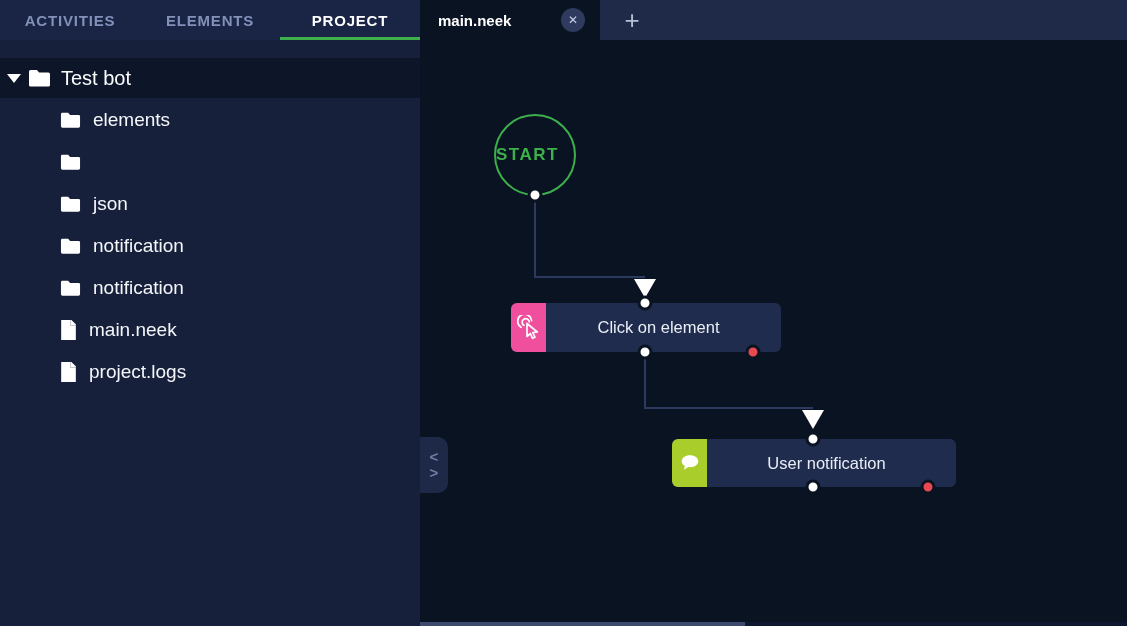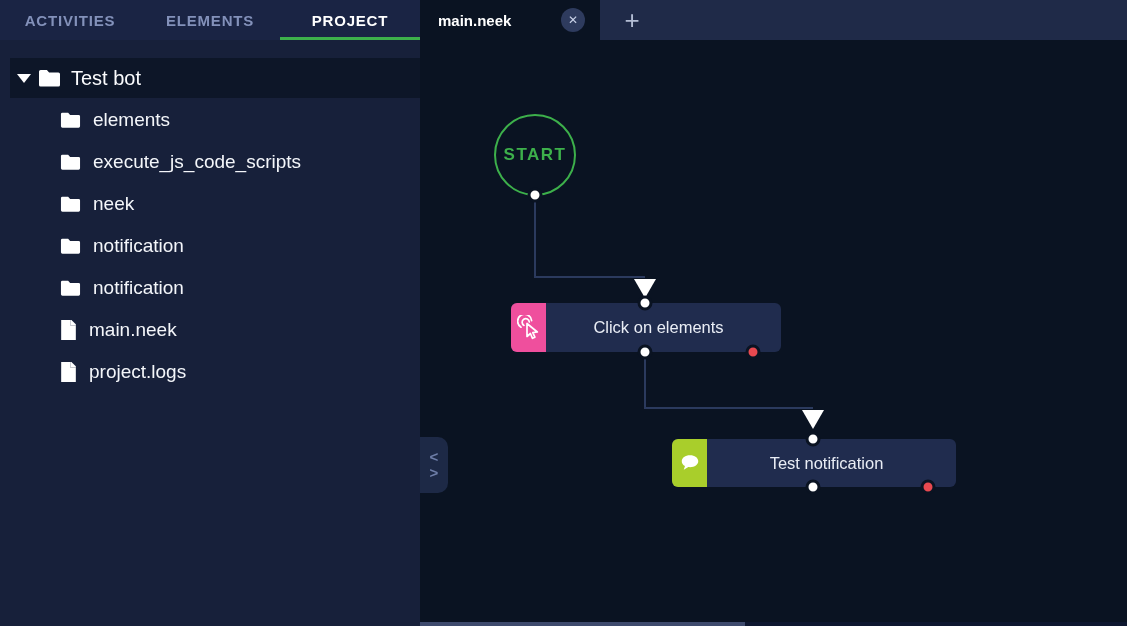--- a/index.html
+++ b/index.html
@@ -12,21 +12,21 @@
   body{font-family:"Liberation Sans", sans-serif; background:var(--canvas-bg); position:relative; color:#fff;}
 
   
   .left-panel{position:absolute; left:0; top:0; width:420px; height:626px; background:var(--panel-bg);}
   .left-tabbar{position:relative; height:40px; background:#1a2444; display:flex;}
   .left-tab{width:140px; height:40px; display:flex; align-items:center; justify-content:center;
     font-size:15px; font-weight:700; letter-spacing:.8px; color:#8391ba; cursor:pointer;}
   .left-tab.active{color:#ffffff;}
   .left-tab-underline{position:absolute; left:280px; bottom:0; width:140px; height:3px; background:var(--accent-green);}
 
-  .tree-root-row{position:absolute; left:10px; top:58px; width:420px; height:40px; background:#0d1628;
+  .tree-root-row{position:absolute; left:0; top:58px; width:420px; height:40px; background:#0d1628;
     display:flex; align-items:center; padding-left:7px; cursor:pointer;}
   .caret-down{width:0; height:0; border-left:7px solid transparent; border-right:7px solid transparent;
     border-top:9px solid #ffffff; margin-right:6px;}
   .tree-root-row .label{font-size:20px; color:#fbfcfe; margin-left:9px;}
 
   .tree-items{position:absolute; left:0; top:99px; width:420px;}
   .tree-item{display:flex; align-items:center; height:42px; padding-left:59px; cursor:pointer;}
   .tree-item .label{font-size:19px; color:#f4f6fa; margin-left:11px;}
   .icon-svg{display:block;}
 
@@ -39,21 +39,21 @@
     background:#2e3b5e; color:#c9d2e8; font-size:12px; display:flex; align-items:center; justify-content:center; cursor:pointer;}
   .new-tab-btn{position:absolute; left:192px; top:0; width:40px; height:40px; display:flex; align-items:center;
     justify-content:center; font-size:26px; font-weight:300; color:#b3bdd4; cursor:pointer;}
 
   
   .canvas{position:absolute; left:420px; top:40px; width:707px; height:586px; background:var(--canvas-bg);}
   .wires, .ports{position:absolute; left:0; top:0; pointer-events:none;}
   .wires{z-index:1;} .ports{z-index:3;}
 
   .start-node{position:absolute; left:74px; top:74px; width:82px; height:82px; border-radius:50%;
-    border:2px solid var(--accent-green); display:flex; align-items:center; justify-content:center;
+    border:2px solid var(--accent-green); display:flex; align-items:center; justify-content:flex-start;
     z-index:2; cursor:pointer;}
   .start-node .label{color:var(--accent-green); font-size:17px; font-weight:700; letter-spacing:1.5px;}
 
   .flow-node{position:absolute; background:var(--node-bg); border-radius:6px; display:flex; align-items:stretch;
     z-index:2; cursor:pointer;}
   .node-click{left:91px; top:263px; width:270px; height:49px;}
   .node-notify{left:252px; top:399px; width:284px; height:48px;}
   .node-iconblock{width:35px; border-radius:6px 0 0 6px; display:flex; align-items:center; justify-content:center;}
   .node-iconblock.pink{background:var(--node-pink);}
   .node-iconblock.lime{background:var(--node-lime);}
@@ -91,27 +91,26 @@
     <div class="tree-item">
       <svg class="icon-svg" width="23" height="20" viewBox="0 0 24 22">
           <path d="M1.5 4.5 a1.6 1.6 0 0 1 1.6 -1.6 h6.3 l2.2 2.5 h9.3 a1.6 1.6 0 0 1 1.6 1.6 v11 a1.6 1.6 0 0 1 -1.6 1.6 h-17.8 a1.6 1.6 0 0 1 -1.6 -1.6 z" fill="#ffffff"></path>
         </svg>
       <span class="label">elements</span>
     </div>
     <div class="tree-item">
       <svg class="icon-svg" width="23" height="20" viewBox="0 0 24 22">
           <path d="M1.5 4.5 a1.6 1.6 0 0 1 1.6 -1.6 h6.3 l2.2 2.5 h9.3 a1.6 1.6 0 0 1 1.6 1.6 v11 a1.6 1.6 0 0 1 -1.6 1.6 h-17.8 a1.6 1.6 0 0 1 -1.6 -1.6 z" fill="#ffffff"></path>
         </svg>
-      <span class="label">execute_js_code_scripts</span>
-    </div>
-    <div class="tree-item">
-      <svg class="icon-svg" width="23" height="20" viewBox="0 0 24 22">
-          <path d="M1.5 4.5 a1.6 1.6 0 0 1 1.6 -1.6 h6.3 l2.2 2.5 h9.3 a1.6 1.6 0 0 1 1.6 1.6 v11 a1.6 1.6 0 0 1 -1.6 1.6 h-17.8 a1.6 1.6 0 0 1 -1.6 -1.6 z" fill="#ffffff"></path>
-        </svg>
-      <span class="label">neek</span>
+    </div>
+    <div class="tree-item">
+      <svg class="icon-svg" width="23" height="20" viewBox="0 0 24 22">
+          <path d="M1.5 4.5 a1.6 1.6 0 0 1 1.6 -1.6 h6.3 l2.2 2.5 h9.3 a1.6 1.6 0 0 1 1.6 1.6 v11 a1.6 1.6 0 0 1 -1.6 1.6 h-17.8 a1.6 1.6 0 0 1 -1.6 -1.6 z" fill="#ffffff"></path>
+        </svg>
+      <span class="label">json</span>
     </div>
     <div class="tree-item">
       <svg class="icon-svg" width="23" height="20" viewBox="0 0 24 22">
           <path d="M1.5 4.5 a1.6 1.6 0 0 1 1.6 -1.6 h6.3 l2.2 2.5 h9.3 a1.6 1.6 0 0 1 1.6 1.6 v11 a1.6 1.6 0 0 1 -1.6 1.6 h-17.8 a1.6 1.6 0 0 1 -1.6 -1.6 z" fill="#ffffff"></path>
         </svg>
       <span class="label">notification</span>
     </div>
     <div class="tree-item">
       <svg class="icon-svg" width="23" height="20" viewBox="0 0 24 22">
           <path d="M1.5 4.5 a1.6 1.6 0 0 1 1.6 -1.6 h6.3 l2.2 2.5 h9.3 a1.6 1.6 0 0 1 1.6 1.6 v11 a1.6 1.6 0 0 1 -1.6 1.6 h-17.8 a1.6 1.6 0 0 1 -1.6 -1.6 z" fill="#ffffff"></path>
@@ -159,30 +158,30 @@
   </div>
 
   <div class="flow-node node-click">
     <div class="node-iconblock pink">
       <svg width="24" height="26" viewBox="0 0 24 26">
         <path d="M4 12.2 A7 7 0 1 1 14.6 5.6" fill="none" stroke="#ffffff" stroke-width="1.7" stroke-linecap="round"></path>
         <path d="M7 10.4 A3.6 3.6 0 1 1 12.3 7" fill="none" stroke="#ffffff" stroke-width="1.7" stroke-linecap="round"></path>
         <path d="M10 8.5 L10 21.5 L13.4 18.5 L15.5 23.3 L17.9 22.2 L15.8 17.6 L20.3 17 Z" fill="none" stroke="#ffffff" stroke-width="1.7" stroke-linejoin="round"></path>
       </svg>
     </div>
-    <span class="label">Click on elements</span>
+    <span class="label">Click on element</span>
   </div>
 
   <div class="flow-node node-notify">
     <div class="node-iconblock lime">
       <svg width="22" height="22" viewBox="0 0 24 22">
         <path d="M12 2.5 C6.8 2.5 3 5.4 3 9 C3 11.2 4.4 13.1 6.5 14.3 L5.2 18.3 L10.2 15.4 C10.8 15.5 11.4 15.5 12 15.5 C17.2 15.5 21 12.6 21 9 C21 5.4 17.2 2.5 12 2.5 Z" fill="#ffffff"></path>
       </svg>
     </div>
-    <span class="label">Test notification</span>
+    <span class="label">User notification</span>
   </div>
 
   <svg class="ports" width="707" height="586" viewBox="0 0 707 586">
     <circle cx="115" cy="155" r="6" fill="#ffffff" stroke="#0a1322" stroke-width="3"></circle>
     <circle cx="225" cy="263" r="6" fill="#ffffff" stroke="#0a1322" stroke-width="3"></circle>
     <circle cx="225" cy="312" r="6" fill="#ffffff" stroke="#0a1322" stroke-width="3"></circle>
     <circle cx="333" cy="312" r="6" fill="#e84950" stroke="#0a1322" stroke-width="3"></circle>
     <circle cx="393" cy="399" r="6" fill="#ffffff" stroke="#0a1322" stroke-width="3"></circle>
     <circle cx="393" cy="447" r="6" fill="#ffffff" stroke="#0a1322" stroke-width="3"></circle>
     <circle cx="508" cy="447" r="6" fill="#e84950" stroke="#0a1322" stroke-width="3"></circle>

